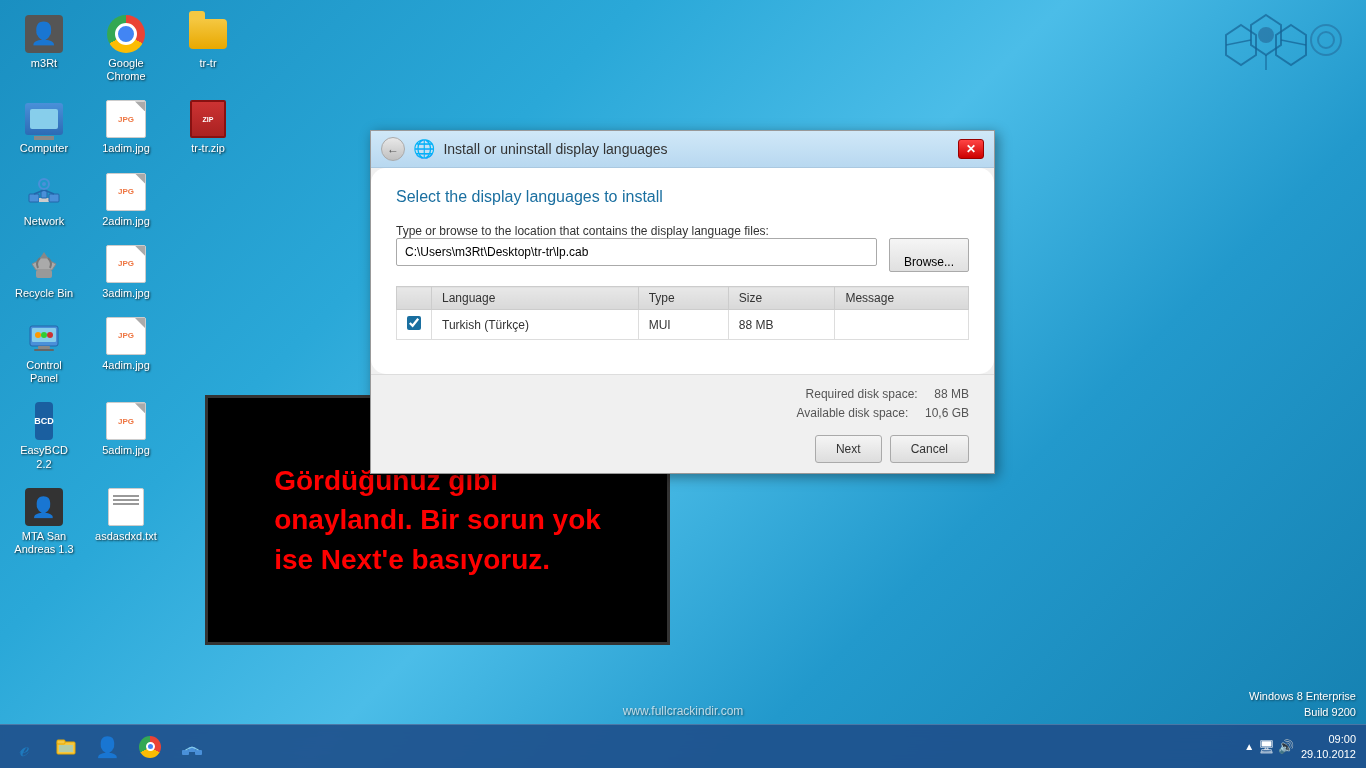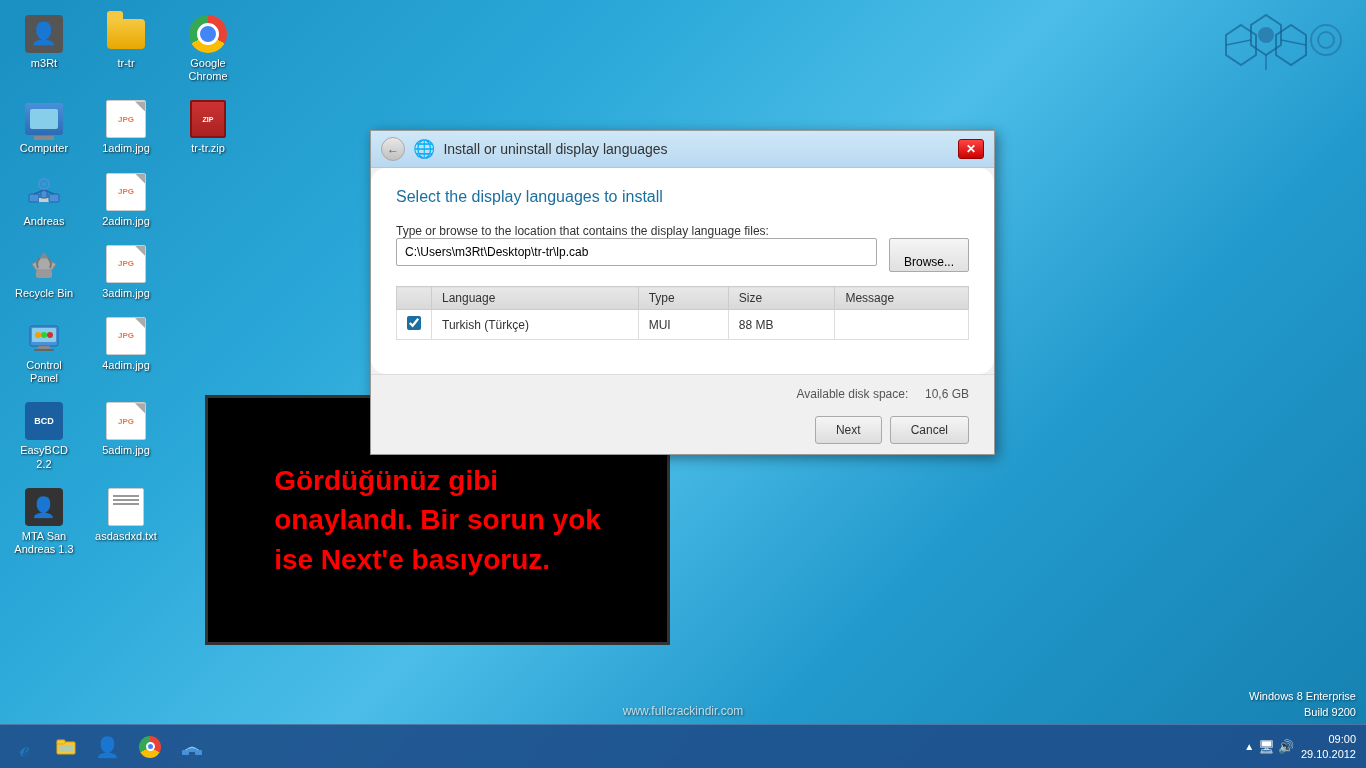--- a/index.html
+++ b/index.html
@@ -163,21 +163,21 @@
       justify-content: center;
       border: 2px solid #881111;
     }
     .icon-zip-inner {
       font-size: 7px;
       color: white;
       font-weight: bold;
     }
 
     .icon-easybcd {
-      width: 38px;
+      width: 18px;
       height: 38px;
       background: #1a5fa0;
       border-radius: 4px;
       display: flex;
       align-items: center;
       justify-content: center;
     }
     .icon-easybcd-inner {
       font-size: 9px;
       color: white;
@@ -494,29 +494,29 @@
 
     <div class="icon-row">
       <div class="desktop-icon">
         <div class="icon-img">
           <div class="icon-person">👤</div>
         </div>
         <span class="icon-label">m3Rt</span>
       </div>
       <div class="desktop-icon">
         <div class="icon-img">
+          <div class="icon-chrome"></div>
+        </div>
+        <span class="icon-label">Google Chrome</span>
+      </div>
+      <div class="desktop-icon">
+        <div class="icon-img">
           <div class="icon-folder"></div>
         </div>
         <span class="icon-label">tr-tr</span>
-      </div>
-      <div class="desktop-icon">
-        <div class="icon-img">
-          <div class="icon-chrome"></div>
-        </div>
-        <span class="icon-label">Google Chrome</span>
       </div>
     </div>
 
     <div class="icon-row">
       <div class="desktop-icon">
         <div class="icon-img">
           <div class="icon-computer"></div>
         </div>
         <span class="icon-label">Computer</span>
       </div>
@@ -545,21 +545,21 @@
             <rect x="4" y="18" width="10" height="8" rx="1" fill="#4a90d9" stroke="#2266aa" stroke-width="1"></rect>
             <rect x="14" y="22" width="10" height="4" rx="0" fill="#ccc"></rect>
             <rect x="16" y="14" width="6" height="8" rx="1" fill="#4a90d9" stroke="#2266aa" stroke-width="1"></rect>
             <rect x="24" y="18" width="10" height="8" rx="1" fill="#4a90d9" stroke="#2266aa" stroke-width="1"></rect>
             <line x1="9" y1="18" x2="19" y2="14" stroke="#2266aa" stroke-width="1.5"></line>
             <line x1="29" y1="18" x2="19" y2="14" stroke="#2266aa" stroke-width="1.5"></line>
             <circle cx="19" cy="8" r="5" fill="none" stroke="#4a90d9" stroke-width="2"></circle>
             <circle cx="19" cy="8" r="2" fill="#4a90d9"></circle>
           </svg>
         </div>
-        <span class="icon-label">Andreas</span>
+        <span class="icon-label">Network</span>
       </div>
       <div class="desktop-icon">
         <div class="icon-img">
           <div class="icon-jpg">
               <span class="icon-jpg-inner">JPG</span>
             </div>
         </div>
         <span class="icon-label">2adim.jpg</span>
       </div>
     </div>
@@ -692,20 +692,25 @@
             <td>MUI</td>
             <td>88 MB</td>
             <td></td>
           </tr>
         </tbody>
       </table>
     </div>
     <div class="dialog-footer">
       <div class="disk-info">
         <div>
+          <span>Required disk space:</span>
+          &nbsp;&nbsp;&nbsp;
+          <span>88 MB</span>
+        </div>
+        <div>
           <span>Available disk space:</span>
           &nbsp;&nbsp;&nbsp;
           <span>10,6 GB</span>
         </div>
       </div>
       <div class="dialog-footer-buttons">
         <button class="btn">Next</button>
         <button class="btn">Cancel</button>
       </div>
     </div>

